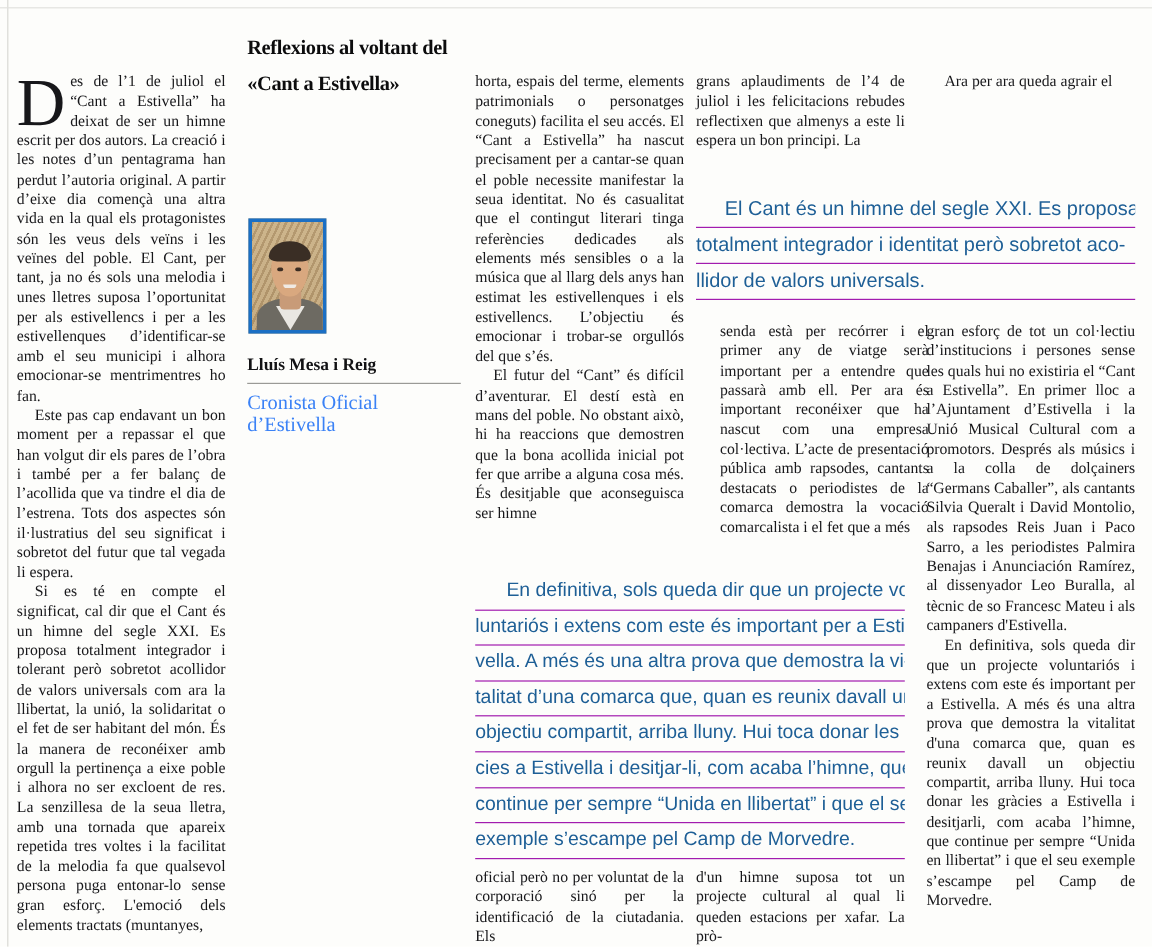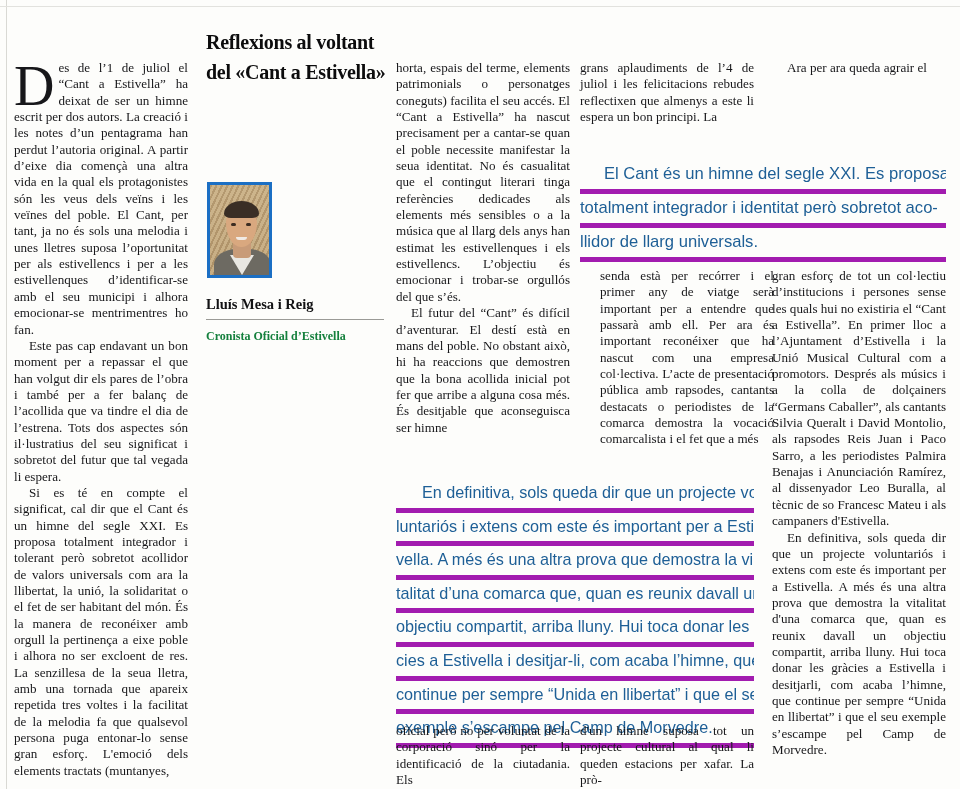--- a/index.html
+++ b/index.html
@@ -75,21 +75,21 @@
     margin-top: 1px;
     font-weight: 400;
   }
 
   
   #headline {
     position: absolute;
     left: 206px; top: 14px; width: 180px;
     font-family: "Liberation Serif", serif;
     font-weight: 700;
-    font-size: 20px;
+    font-size: 17px;
     line-height: 30px;
     letter-spacing: -0.3px;
     color: #0c0c0d;
   }
 
   
   #author-photo {
     position: absolute;
     left: 207px; top: 182px;
     width: 65px; height: 96px;
@@ -152,34 +152,33 @@
   }
   #author-rule {
     position: absolute;
     left: 206px; top: 319px; width: 178px; height: 1px;
     background: #9a9a96;
   }
   #author-role {
     position: absolute;
     left: 206px; top: 327px; width: 184px;
     font-family: "Liberation Serif", serif;
-    font-size: 12px;
+    font-size: 17px;
     line-height: 18px;
-    color: #15803d;
-    font-weight: bold;
+    color: #3b82f6;
   }
 
   
   .quote {
     position: absolute;
     font-family: "Liberation Sans", sans-serif;
     color: #1e5f96;
   }
   .quote .qline {
-    border-bottom: 5px solid #a21caf;
+    border-bottom: 1px solid #a21caf;
     white-space: nowrap;
     overflow: hidden;
   }
   .quote .qline:last-child { }
 
   
   #quote-a {
     left: 580px; top: 160px; width: 366px;
     font-size: 16.6px;
   }
@@ -241,21 +240,21 @@
     <p class="noindent">grans aplaudiments de l’4 de juliol i les felicitacions rebudes reflectixen que almenys a este li espera un bon principi. La</p>
   </div>
 
   <div class="col" id="col4top">
     <p>Ara per ara queda agrair el</p>
   </div>
 
   <div class="quote" id="quote-a">
     <div class="qline first">El Cant és un himne del segle XXI. Es proposa</div>
     <div class="qline">totalment integrador i identitat però sobretot aco-</div>
-    <div class="qline">llidor de llarg universals.</div>
+    <div class="qline">llidor de valors universals.</div>
   </div>
 
   <div class="col" id="col3mid">
     <p class="noindent">senda està per recórrer i el primer any de viatge serà important per a entendre que passarà amb ell. Per ara és important reconéixer que ha nascut com una empresa col·lectiva. L’acte de presentació pública amb rapsodes, cantants destacats o periodistes de la comarca demostra la vocació comarcalista i el fet que a més</p>
   </div>
 
   <div class="col" id="col4mid">
     <p class="noindent">gran esforç de tot un col·lectiu d’institucions i persones sense les quals hui no existiria el “Cant a Estivella”. En primer lloc a l’Ajuntament d’Estivella i la Unió Musical Cultural com a promotors. Després als músics i a la colla de dolçainers “Germans Caballer”, als cantants Silvia Queralt i David Montolio, als rapsodes Reis Juan i Paco Sarro, a les periodistes Palmira Benajas i Anunciación Ramírez, al dissenyador Leo Buralla, al tècnic de so Francesc Mateu i als campaners d'Estivella.</p>
     <p>En definitiva, sols queda dir que un projecte voluntariós i extens com este és important per a Estivella. A més és una altra prova que demostra la vitalitat d'una comarca que, quan es reunix davall un objectiu compartit, arriba lluny. Hui toca donar les gràcies a Estivella i desitjarli, com acaba l’himne, que continue per sempre “Unida en llibertat” i que el seu exemple s’escampe pel Camp de Morvedre.</p>
   </div>

